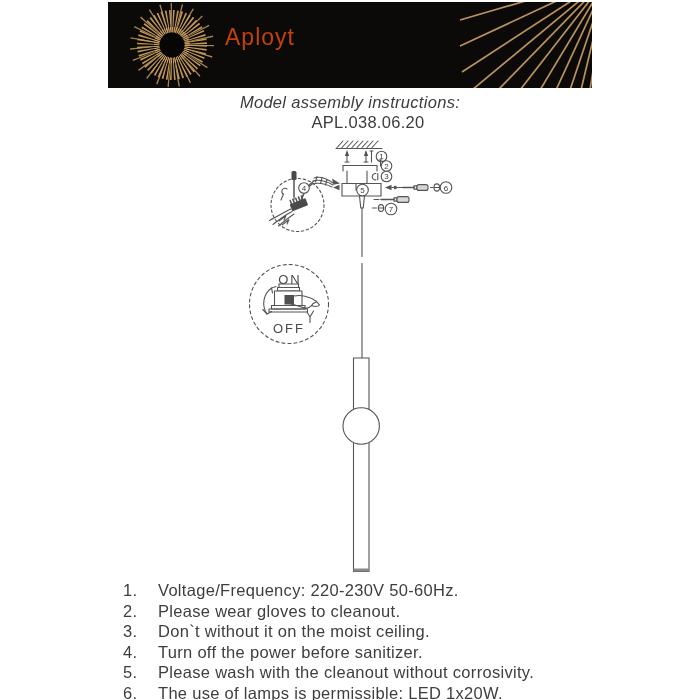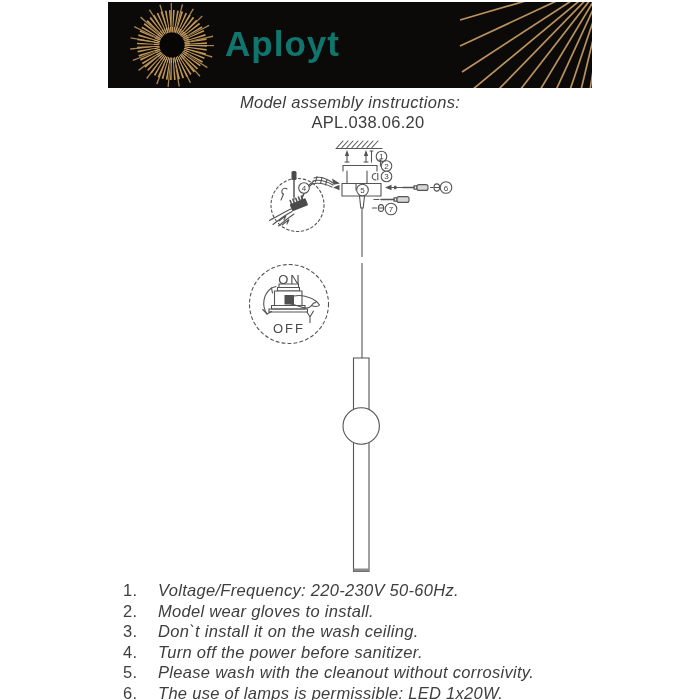--- a/index.html
+++ b/index.html
@@ -7,37 +7,37 @@
     width:700px;height:700px;position:relative;background:#ffffff;
     font-family:"Liberation Sans", sans-serif;overflow:hidden;
   }
   .banner{
     position:absolute;left:108px;top:2px;width:484px;height:86px;
     background:#0b0a08;overflow:hidden;
   }
   .banner svg{position:absolute;left:0;top:0;}
   .brand{
     position:absolute;left:117px;top:22px;width:200px;
-    color:#0f766e;font-size:35px;font-weight:700;letter-spacing:1px;
+    color:#c2410c;font-size:23px;font-weight:400;letter-spacing:1px;
   }
   .title-line{
     position:absolute;left:0;width:700px;text-align:center;
     color:#3c3c3c;font-size:16.5px;letter-spacing:.3px;
   }
   .t1{top:93px;font-style:italic;}
   .t2{top:113px;margin-left:18px;}
   .diagram{position:absolute;left:245px;top:135px;width:215px;height:445px;}
   .diagram *{vector-effect:non-scaling-stroke;}
   .instructions{
     position:absolute;left:123px;top:580px;width:470px;
     color:#3e3e3e;font-size:16.5px;line-height:20.6px;letter-spacing:.3px;
   }
   .instr-row{display:flex;}
   .instr-num{width:35px;flex:0 0 35px;}
-  .instr-text{flex:1;white-space:nowrap;font-style:italic;}
+  .instr-text{flex:1;white-space:nowrap;}
   text{font-family:"Liberation Sans", sans-serif;}
   .callout-text{font-size:8px;fill:#3f3f3f;}
   .onoff-text{font-size:13px;fill:#4a4a4a;letter-spacing:2px;}
 </style>
 </head>
 <body>
 
 <div class="banner">
   <svg width="484" height="86" viewBox="0 0 484 86">
 
@@ -233,25 +233,25 @@
   </g>
 </svg>
 
 <div class="instructions">
   <div class="instr-row">
     <span class="instr-num">1.</span>
     <span class="instr-text">Voltage/Frequency: 220-230V 50-60Hz.</span>
   </div>
   <div class="instr-row">
     <span class="instr-num">2.</span>
-    <span class="instr-text">Model wear gloves to install.</span>
+    <span class="instr-text">Please wear gloves to cleanout.</span>
   </div>
   <div class="instr-row">
     <span class="instr-num">3.</span>
-    <span class="instr-text">Don`t install it on the wash ceiling.</span>
+    <span class="instr-text">Don`t without it on the moist ceiling.</span>
   </div>
   <div class="instr-row">
     <span class="instr-num">4.</span>
     <span class="instr-text">Turn off the power before sanitizer.</span>
   </div>
   <div class="instr-row">
     <span class="instr-num">5.</span>
     <span class="instr-text">Please wash with the cleanout without corrosivity.</span>
   </div>
   <div class="instr-row">

